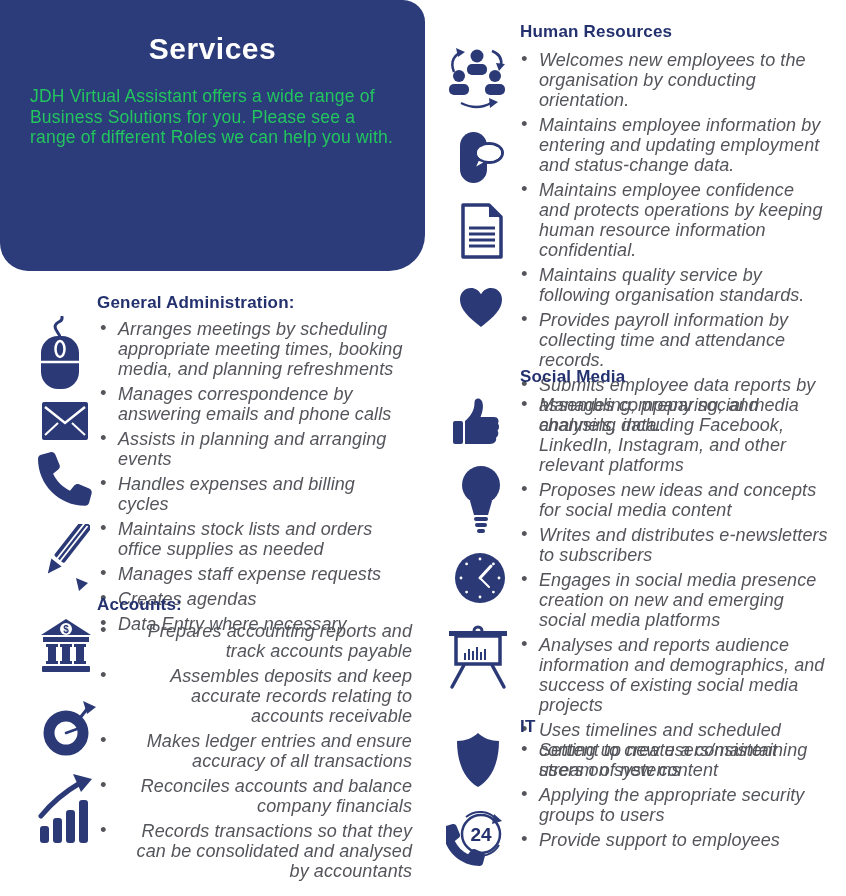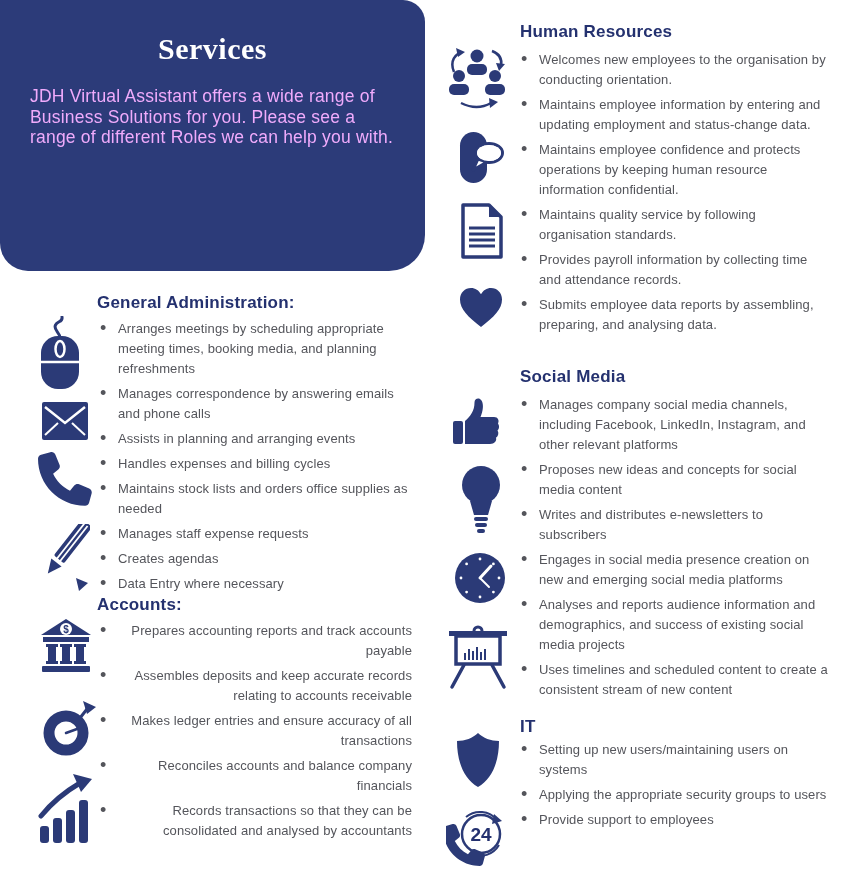--- a/index.html
+++ b/index.html
@@ -7,37 +7,37 @@
     position:relative; width:846px; height:896px; background:#ffffff;
     font-family:"Liberation Sans", sans-serif; overflow:hidden;
   }
   
   .card {
     position:absolute; left:0; top:0; width:425px; height:271px;
     background:#2C3B79; border-radius:0 22px 36px 28px;
   }
   .card-title {
     margin:0; padding-top:32px; text-align:center;
-    color:#ffffff; font-size:30px; font-weight:bold; letter-spacing:0.5px;font-family:Liberation Serif, serif;
+    color:#ffffff; font-size:30px; font-weight:bold; letter-spacing:0.5px;
   }
   .card-para {
-    margin:20px 32px 0 30px; color:#f0abfc;
+    margin:20px 32px 0 30px; color:#22c55e;
     font-size:17.5px; line-height:20.5px; letter-spacing:0.2px;
   }
   .card-para + .card-para { margin-top:21px; }
 
   
   .section-title {
     position:absolute; font-size:17px; font-weight:bold;
     color:#24316F; letter-spacing:0.2px; white-space:nowrap;
   }
   
   .vlist {
     position:absolute; margin:0; padding:0; list-style:none;
-    font-size:13px; line-height:20px; color:#54555B; letter-spacing:0.1px;
+    font-size:18px; line-height:20px; color:#54555B; letter-spacing:0.1px;font-style:italic;
   }
   .vlist li { position:relative; padding-left:20px; margin-bottom:5px; }
   .vlist li::before {
     content:"\2022"; position:absolute; left:2px; top:-1px;
     font-size:18px; color:#54555B;
   }
 
   .icon { position:absolute; }
   .icon svg { display:block; }
   .fill { fill:#2B3A77; }

